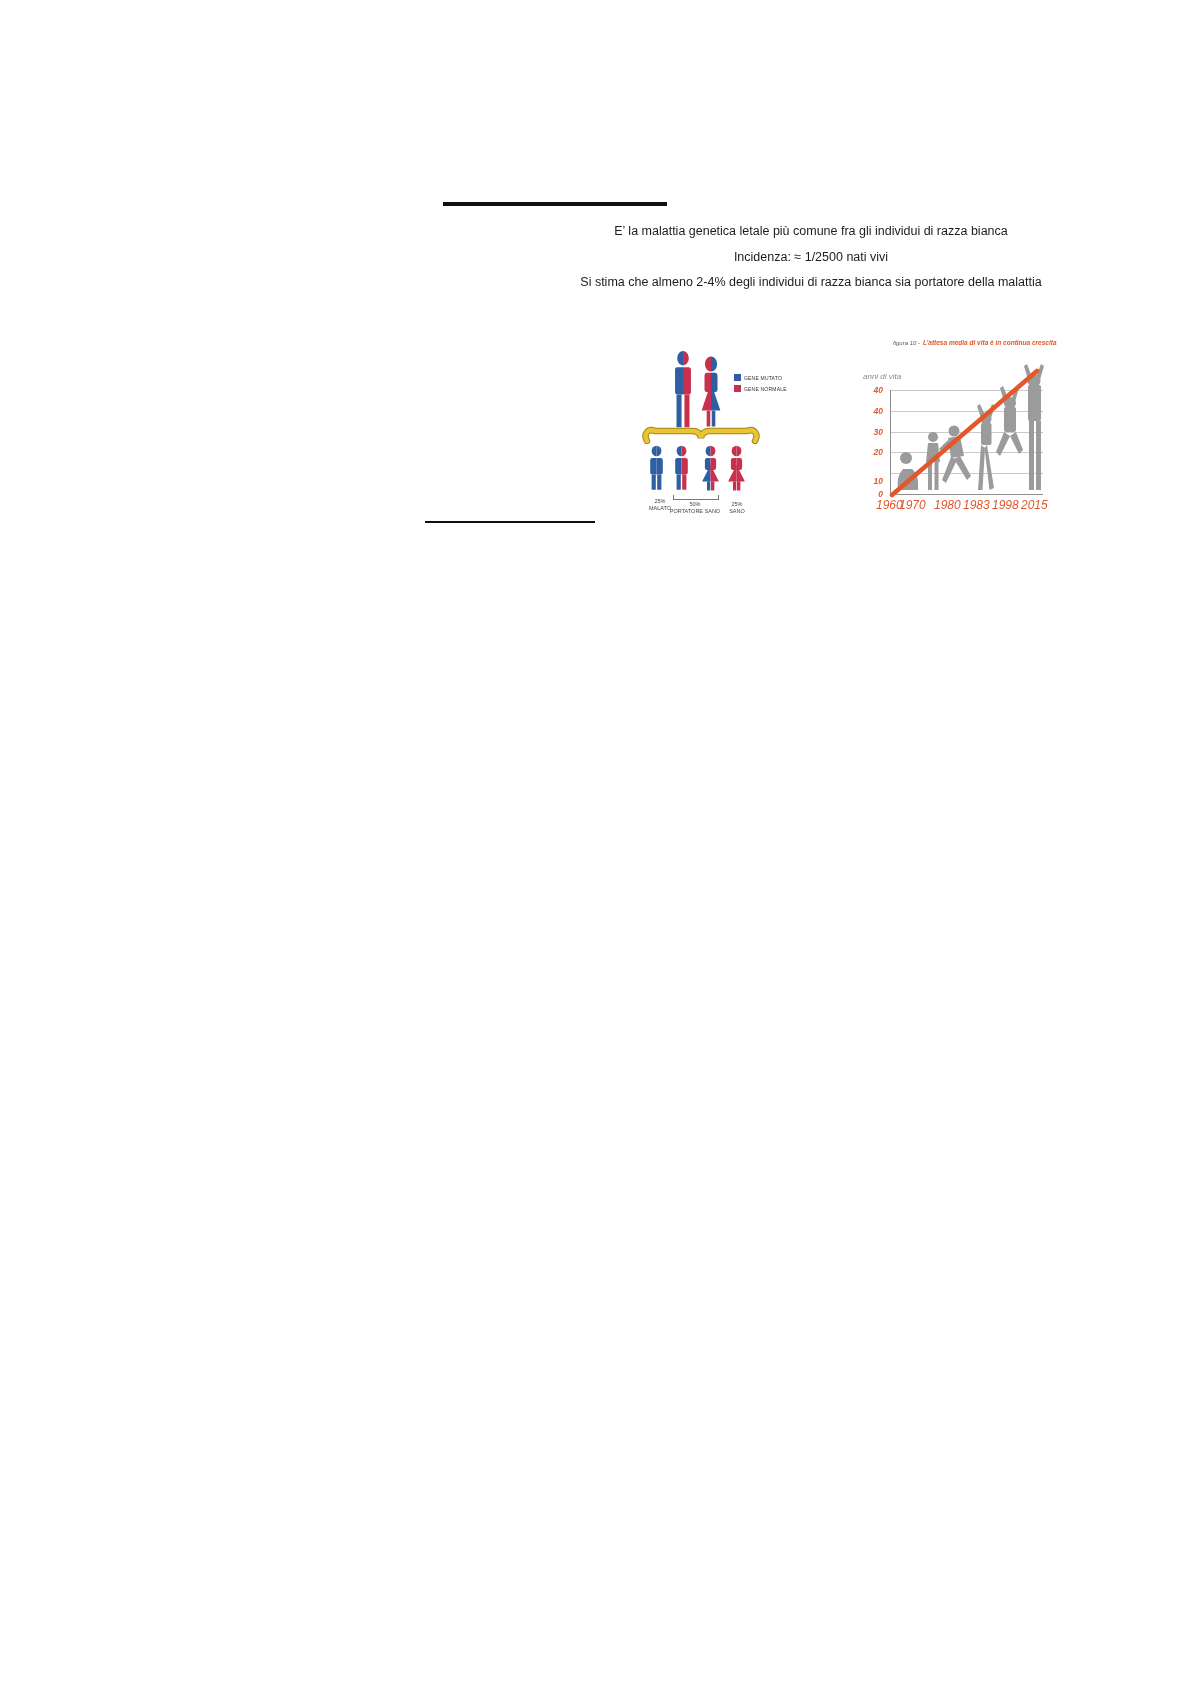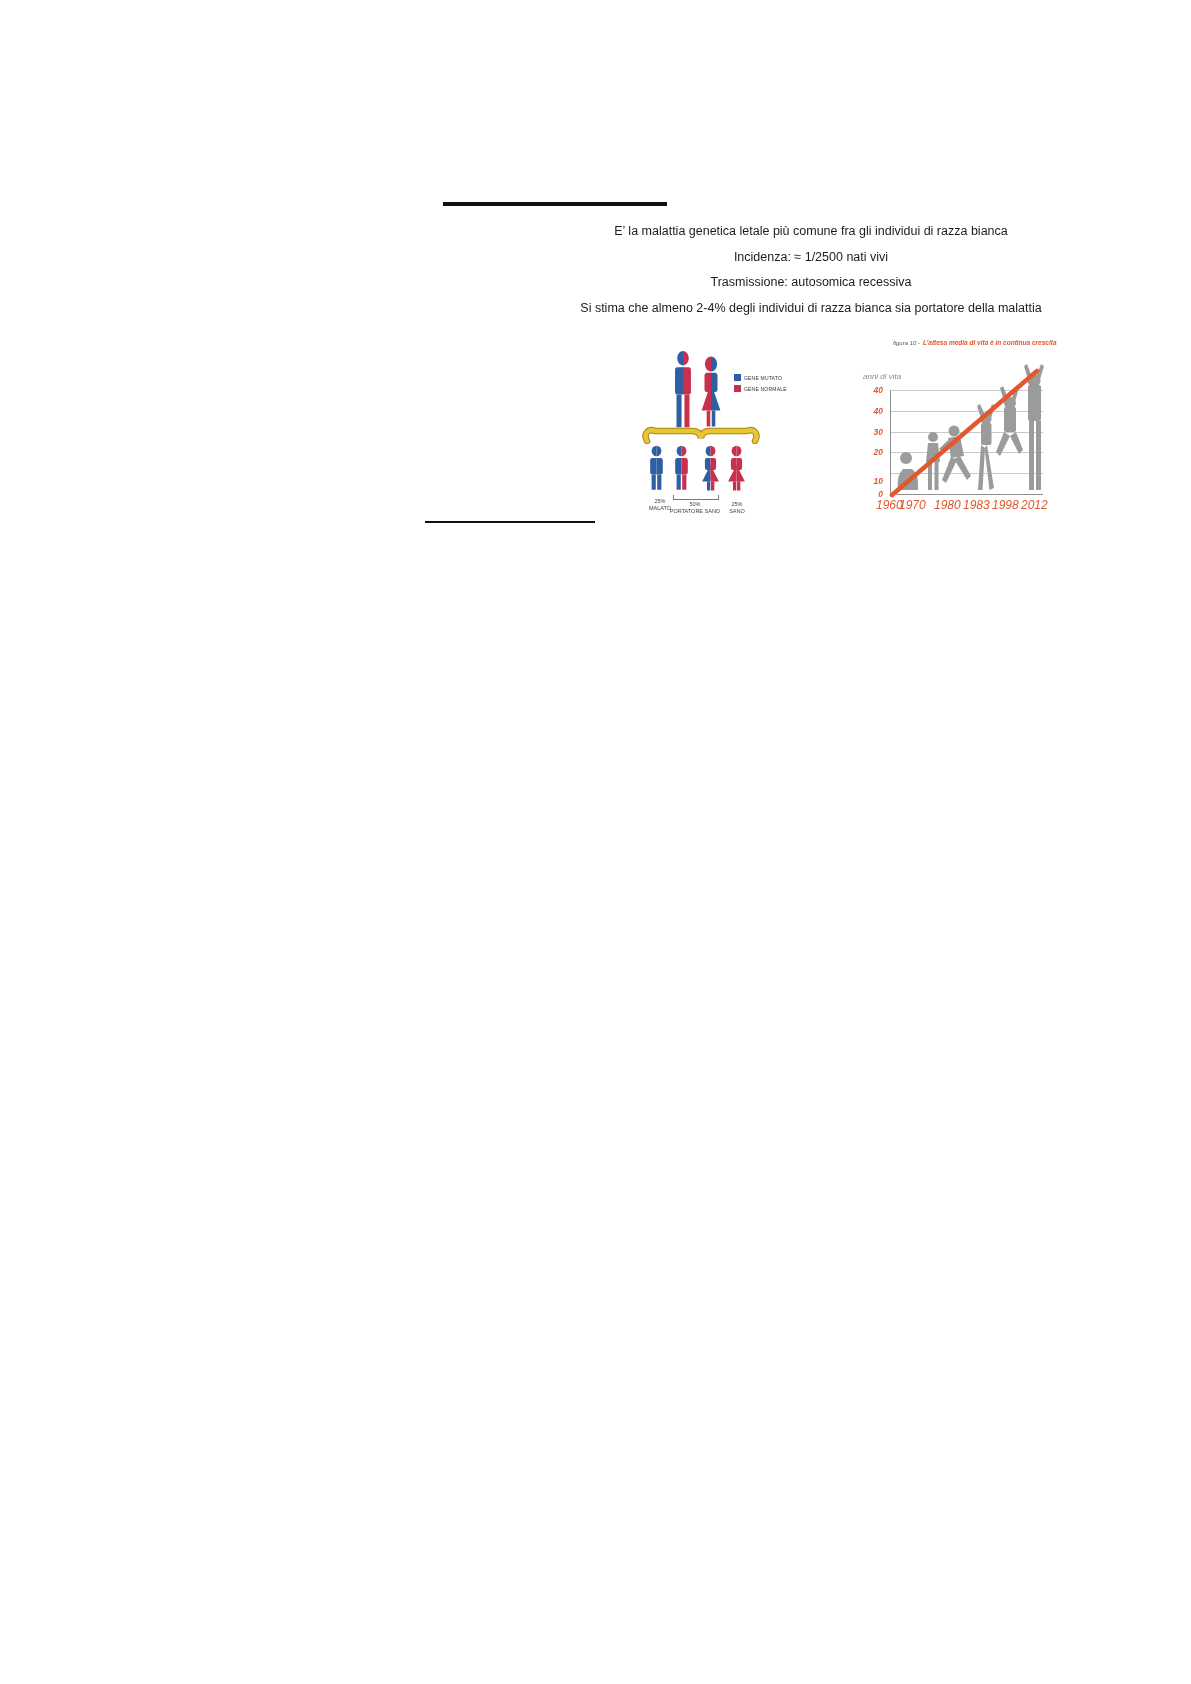--- a/index.html
+++ b/index.html
@@ -95,21 +95,20 @@
   </defs>
 </svg>
 
 <div class="page">
 
   <div class="rule rule-top"></div>
 
   <div class="intro">
     <div class="intro-line"><span>E’ la malattia genetica letale più comune fra gli individui di razza bianca</span><span class="b"></span></div>
     <div class="intro-line"><span>Incidenza: </span><span class="b">≈ 1/2500 nati vivi</span></div>
-    <div class="intro-line"><span>Trasmissione: </span><span class="b">autosomica recessiva</span></div>
     <div class="intro-line"><span>Si stima che almeno 2-4% degli individui di razza bianca sia portatore della malattia</span><span class="b"></span></div>
   </div>
 
   <div class="pedigree">
 
     <div class="split f-bl-rd" style="left:30px;top:0;width:26px;height:80px">
       <svg class="half-l" viewBox="0 0 36 88" preserveAspectRatio="none">
           <use href="#g-man" xlink:href="#g-man"></use>
         </svg>
       <svg class="half-r" viewBox="0 0 36 88" preserveAspectRatio="none">
@@ -250,19 +249,19 @@
         <line x1="1" y1="105" x2="146" y2="-19" stroke="var(--orange,#e2572b)" stroke-width="4.5" stroke-linecap="round"></line>
       </svg>
     </div>
 
     <div class="xticks">
       <span class="xtick" style="left:0">1960</span>
       <span class="xtick" style="left:23px">1970</span>
       <span class="xtick" style="left:58px">1980</span>
       <span class="xtick" style="left:87px">1983</span>
       <span class="xtick" style="left:116px">1998</span>
-      <span class="xtick" style="left:145px">2012</span>
+      <span class="xtick" style="left:145px">2015</span>
     </div>
   </div>
 
   <div class="rule rule-bottom"></div>
 
 </div>
 
 </body></html>

